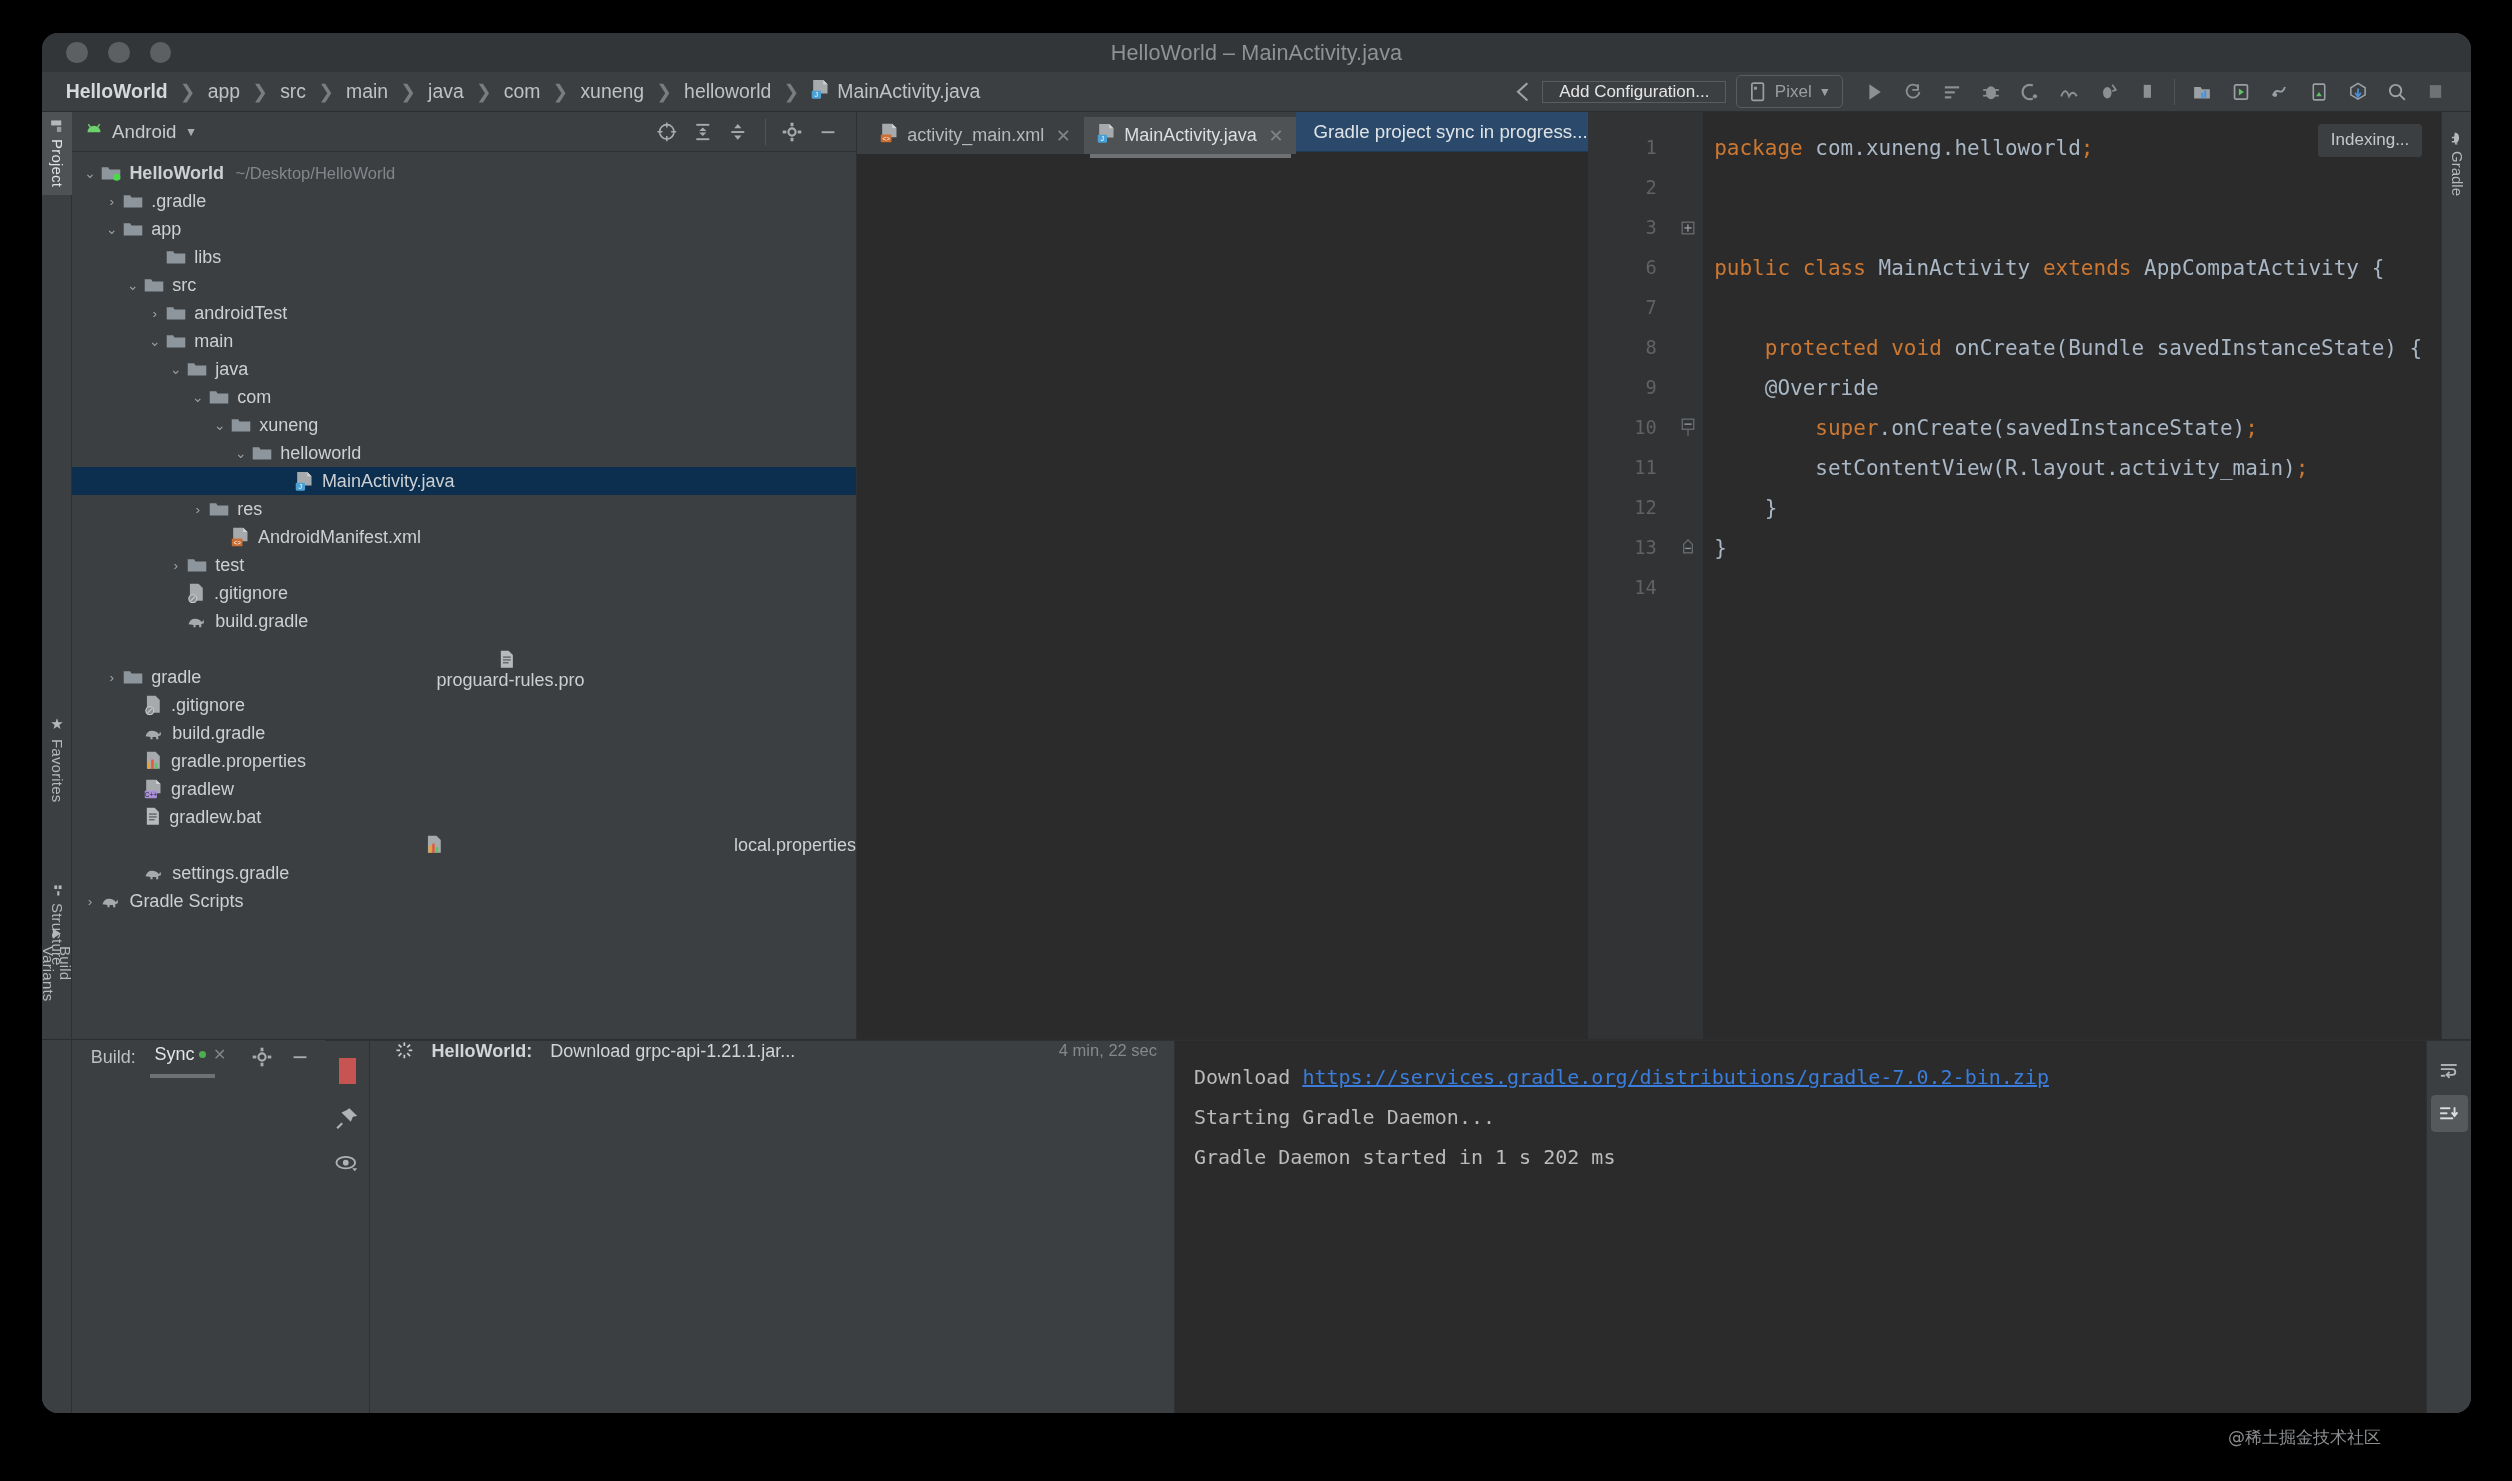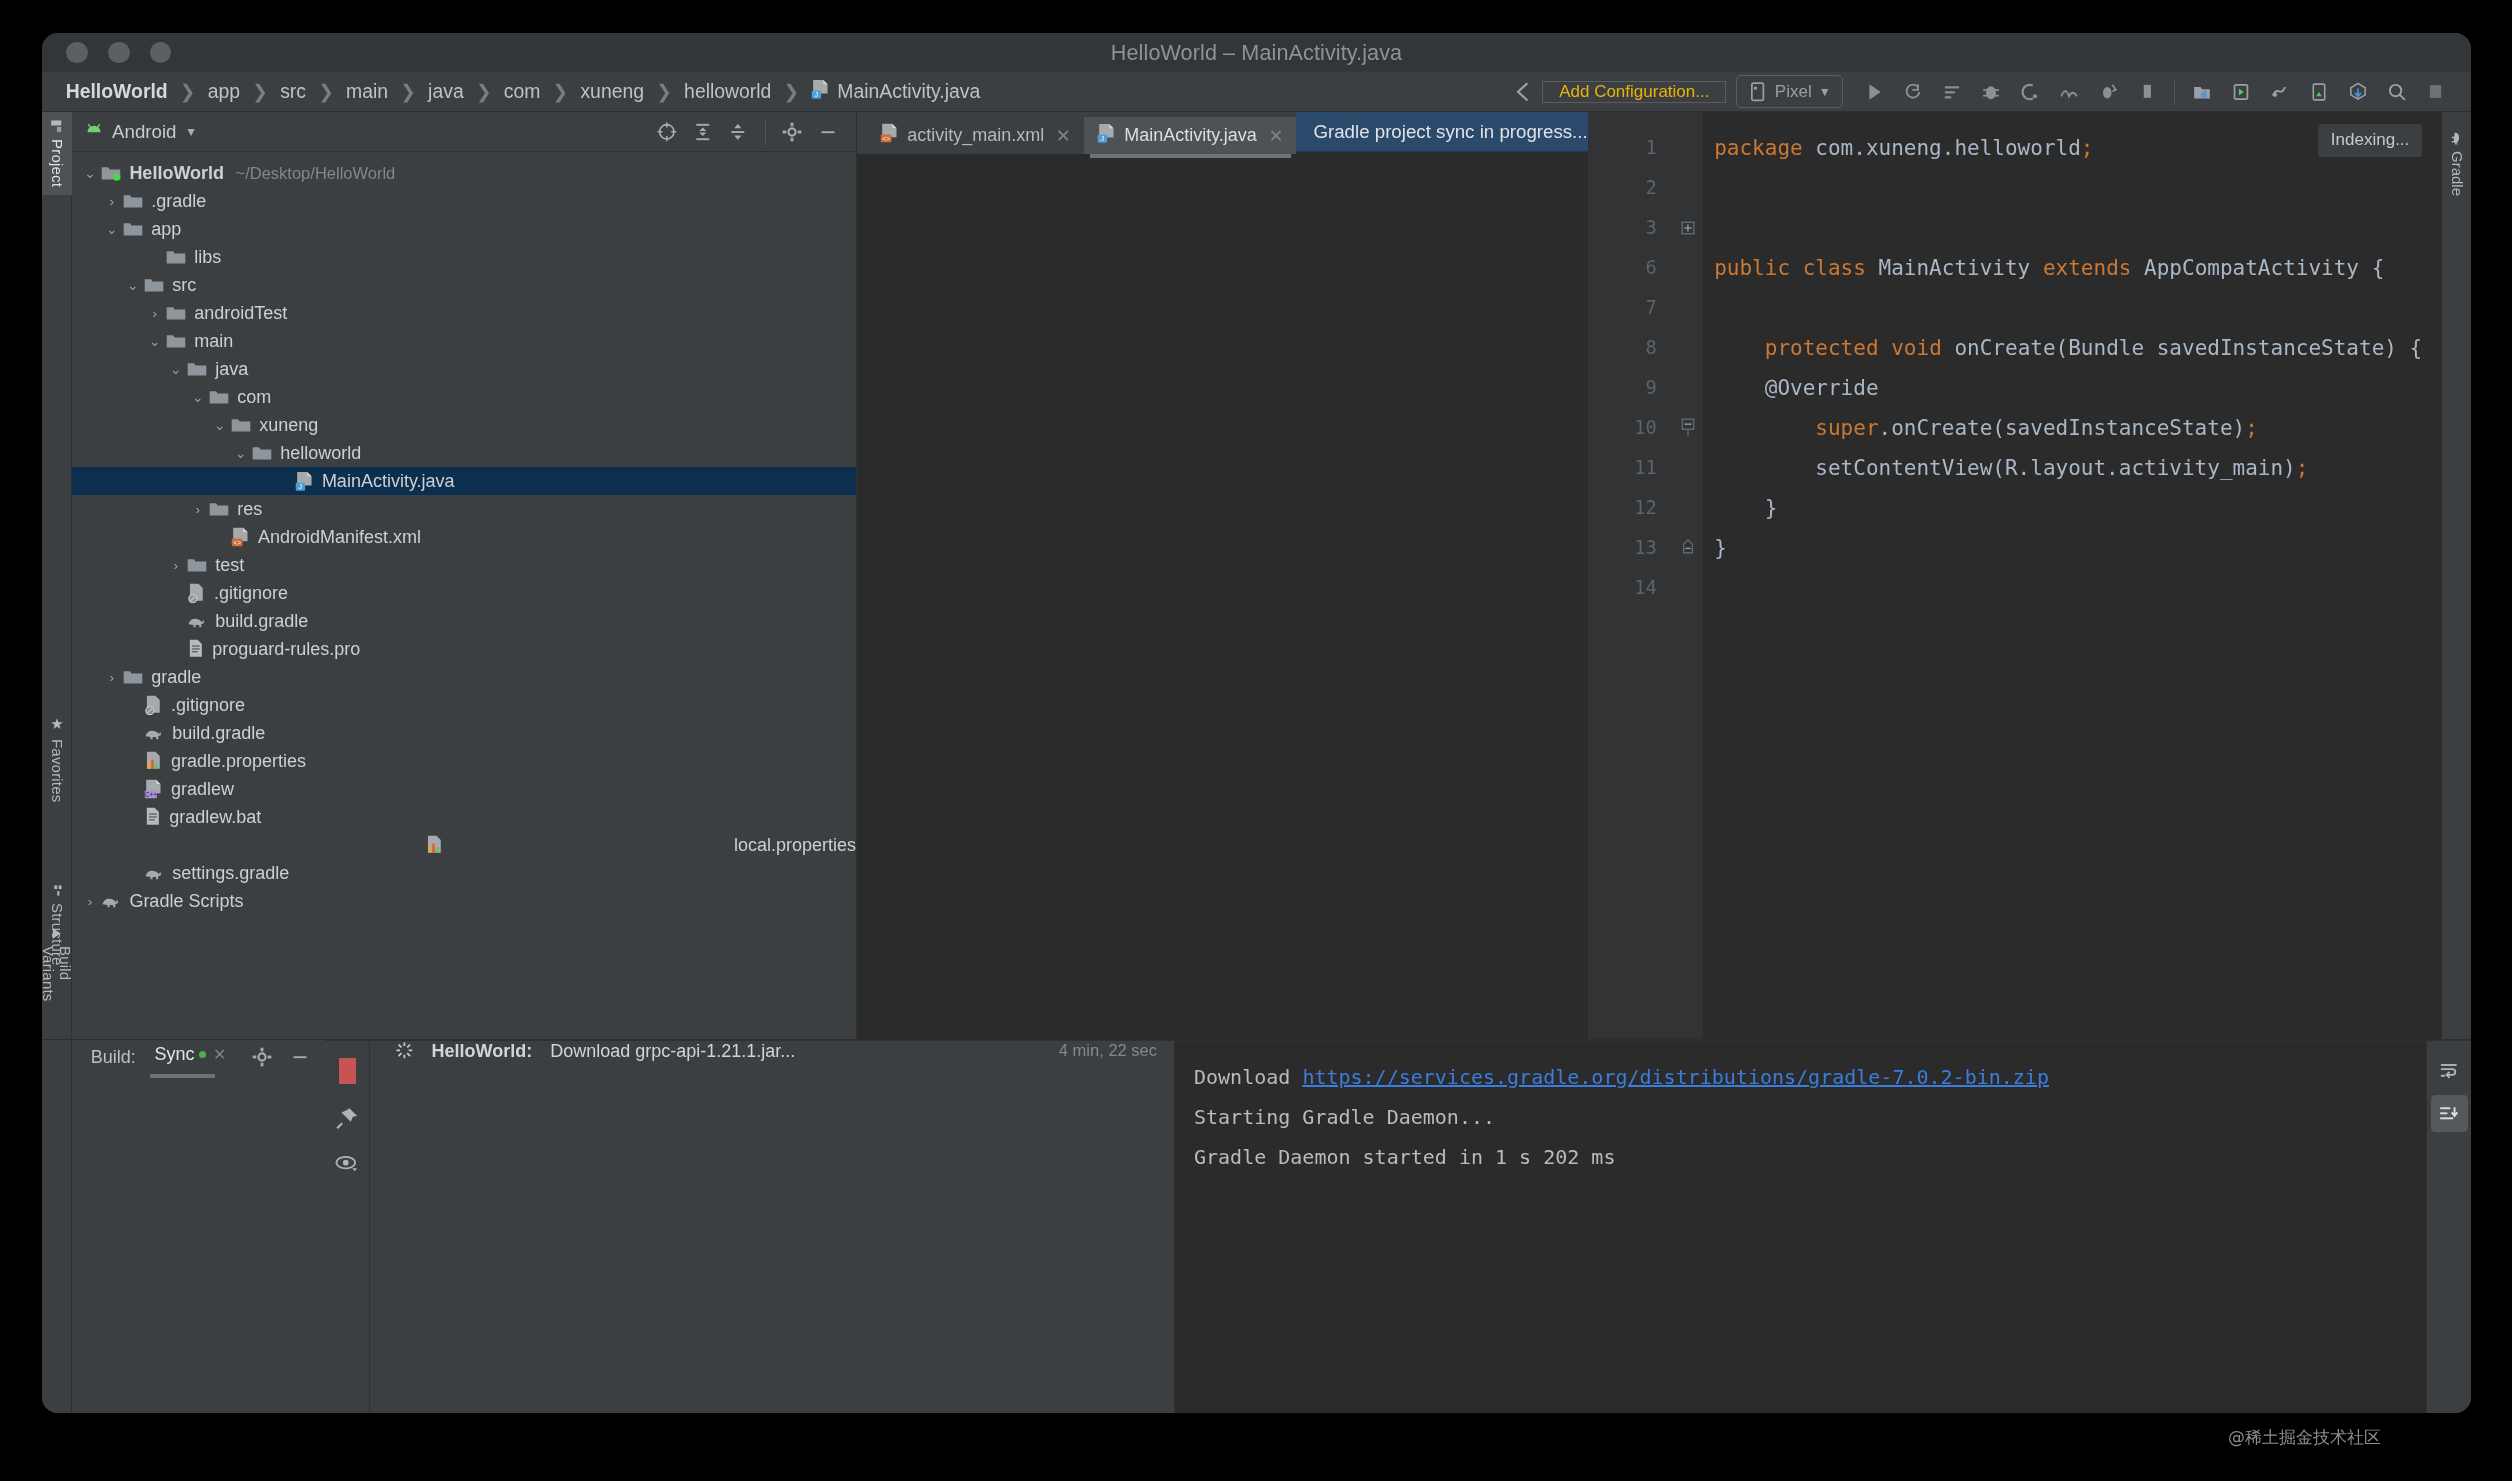--- a/index.html
+++ b/index.html
@@ -17,21 +17,21 @@
 
   
   .navbar{height:40px;background:#3c3f41;display:flex;align-items:center;padding-left:23px;border-bottom:0.7px solid #2b2d2e;}
   .crumbs{display:flex;align-items:center;color:#bfc1c3;font-size:19.4px;white-space:nowrap;}
   .crumbs .c{padding:0 0.7px;}
   .crumbs .c.bold{font-weight:bold;color:#d6d8da;}
   .sep{color:#7a7d80;margin:0 11.5px;font-size:18.7px;}
   .toolright{margin-left:auto;display:flex;align-items:center;gap:0;padding-right:16px;}
   .tbtn{width:39px;height:33px;display:flex;align-items:center;justify-content:center;color:#9fa2a5;}
   .tbtn svg{display:block;}
-  .addconf{height:22px;border:0.7px solid #5a5d5f;border-radius:0;color:#eab308;font-size:17px;
+  .addconf{height:22px;border:0.7px solid #5a5d5f;border-radius:0;color:#e5e5e5;font-size:17px;
            display:flex;align-items:center;padding:0 16px;margin-right:10px;}
   .devsel{height:33px;border:0.7px solid #5a5d5f;border-radius:5px;color:#9b9e a1;font-size:17px;
           display:flex;align-items:center;gap:7.2px;padding:0 11.5px;color:#9b9ea1;margin-right:11.5px;}
   .divider-v{width:0.7px;height:26px;background:#525557;margin:0 7.2px;}
 
   
   .body{display:flex;height:927px;}
 
   
   .leftstrip{width:30px;background:#3c3f41;border-right:0.7px solid #2e3032;position:relative;flex:none;}
@@ -508,21 +508,21 @@
           </div>
           <div class="row" style="padding-left: 93px;">
             <span class="arrow none">›</span>
             <span class="ficon">
               <svg width="20" height="17" viewBox="0 0 28 24">
                 <path d="M2 16 q2 -8 9 -8 q7 0 10 5 l2 -4 l1 5 l-4 2 v4 h-3 v-3 h-5 v3 H9 v-3 q-5 -1 -7 -1 Z" fill="#a6aaad"></path>
               </svg>
             </span>
             <span class="lbl">build.gradle</span>
           </div>
-          <div class="row" style="padding-left: 93px;">
+          <div class="row" style="padding-left: 93px; flex-direction: column;">
             <span class="arrow none">›</span>
             <span class="ficon">
               <svg width="17" height="20" viewBox="0 0 24 28">
                 <path d="M4 1 h11 l6 6 v18 H4 Z" fill="#b7babd"></path>
                 <g fill="#5a5d5f">
                   <rect x="7" y="9" width="11" height="1.8"></rect>
                   <rect x="7" y="13" width="11" height="1.8"></rect>
                   <rect x="7" y="17" width="8" height="1.8"></rect>
                 </g>
               </svg>

